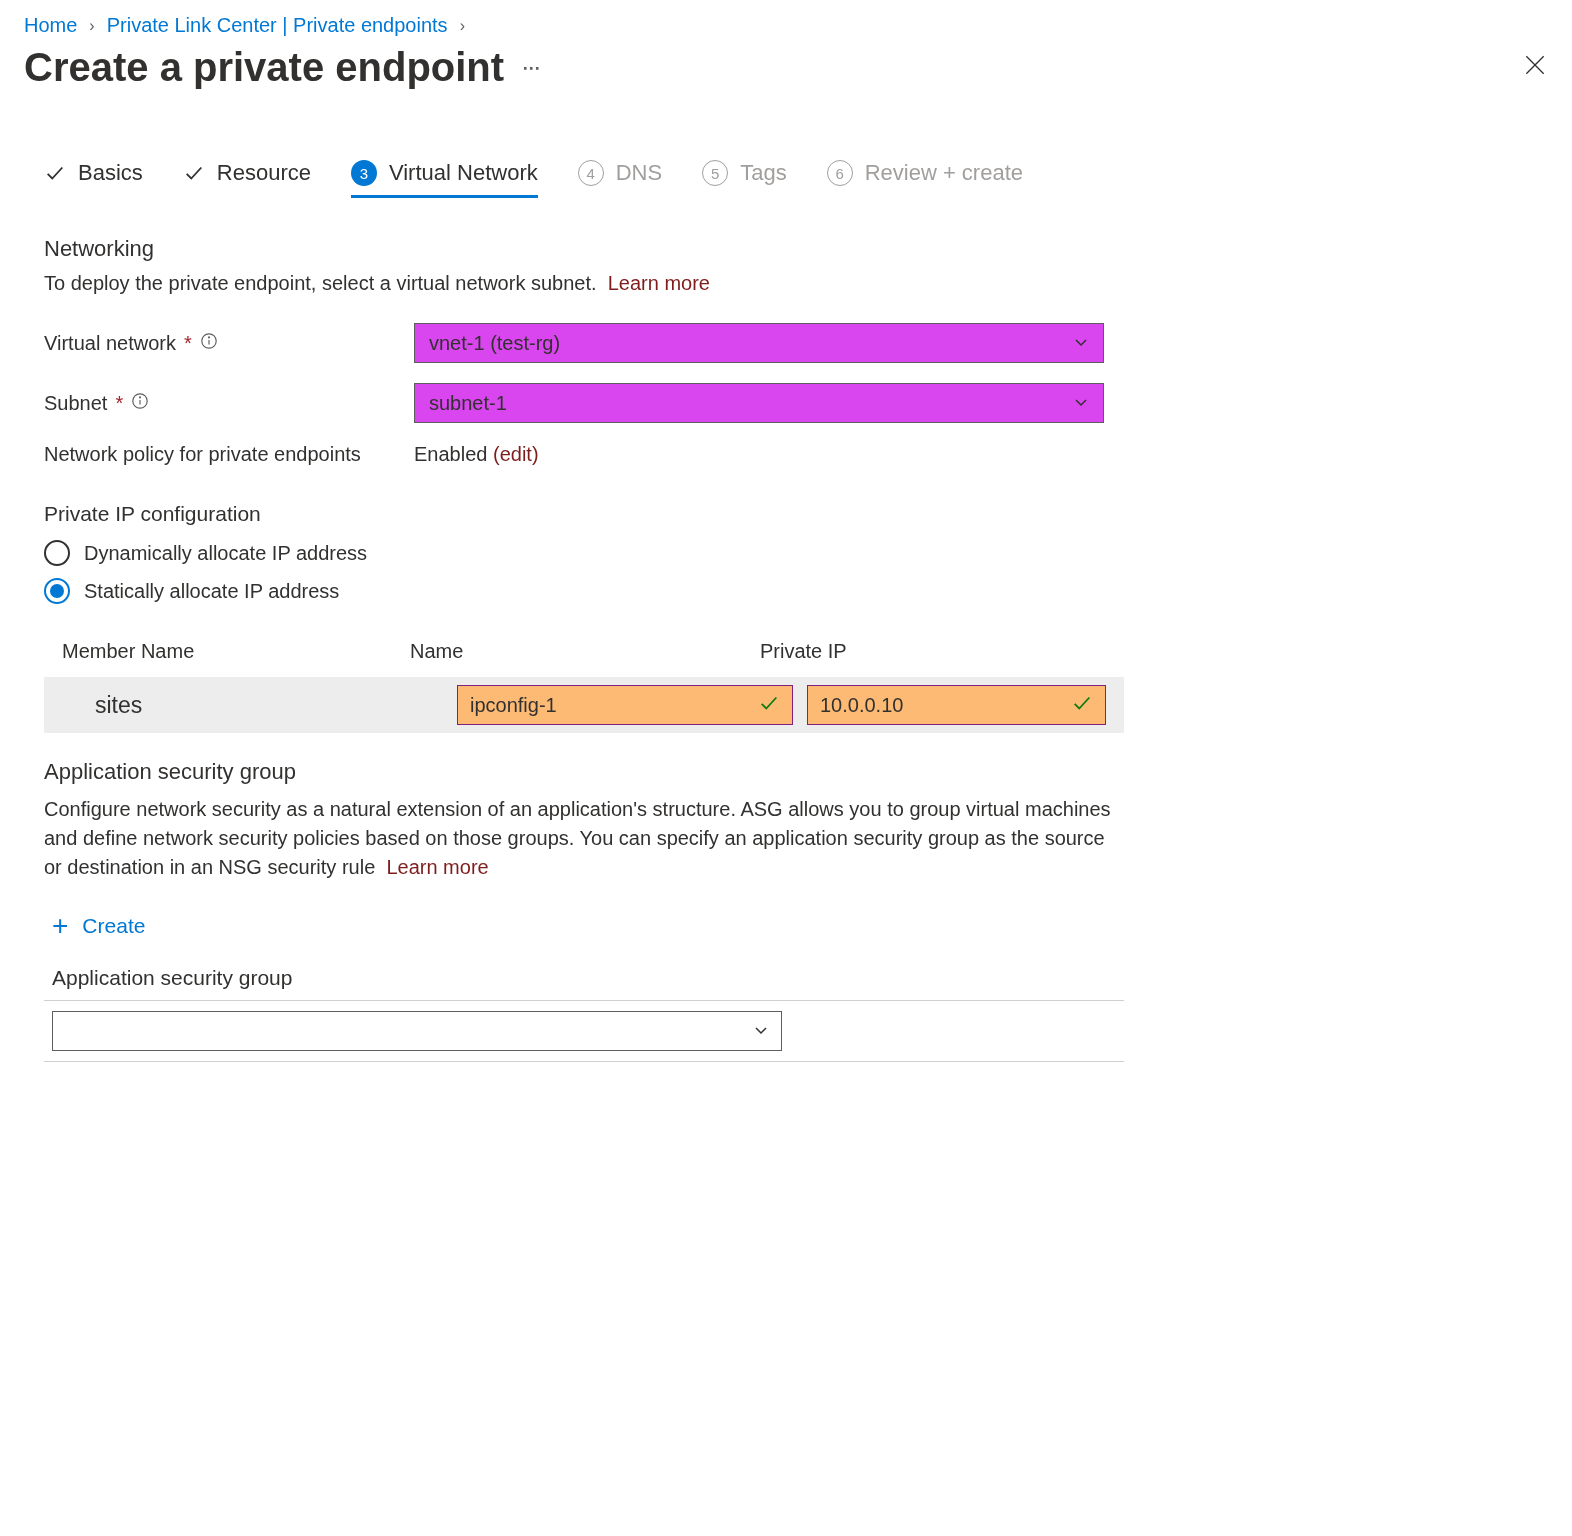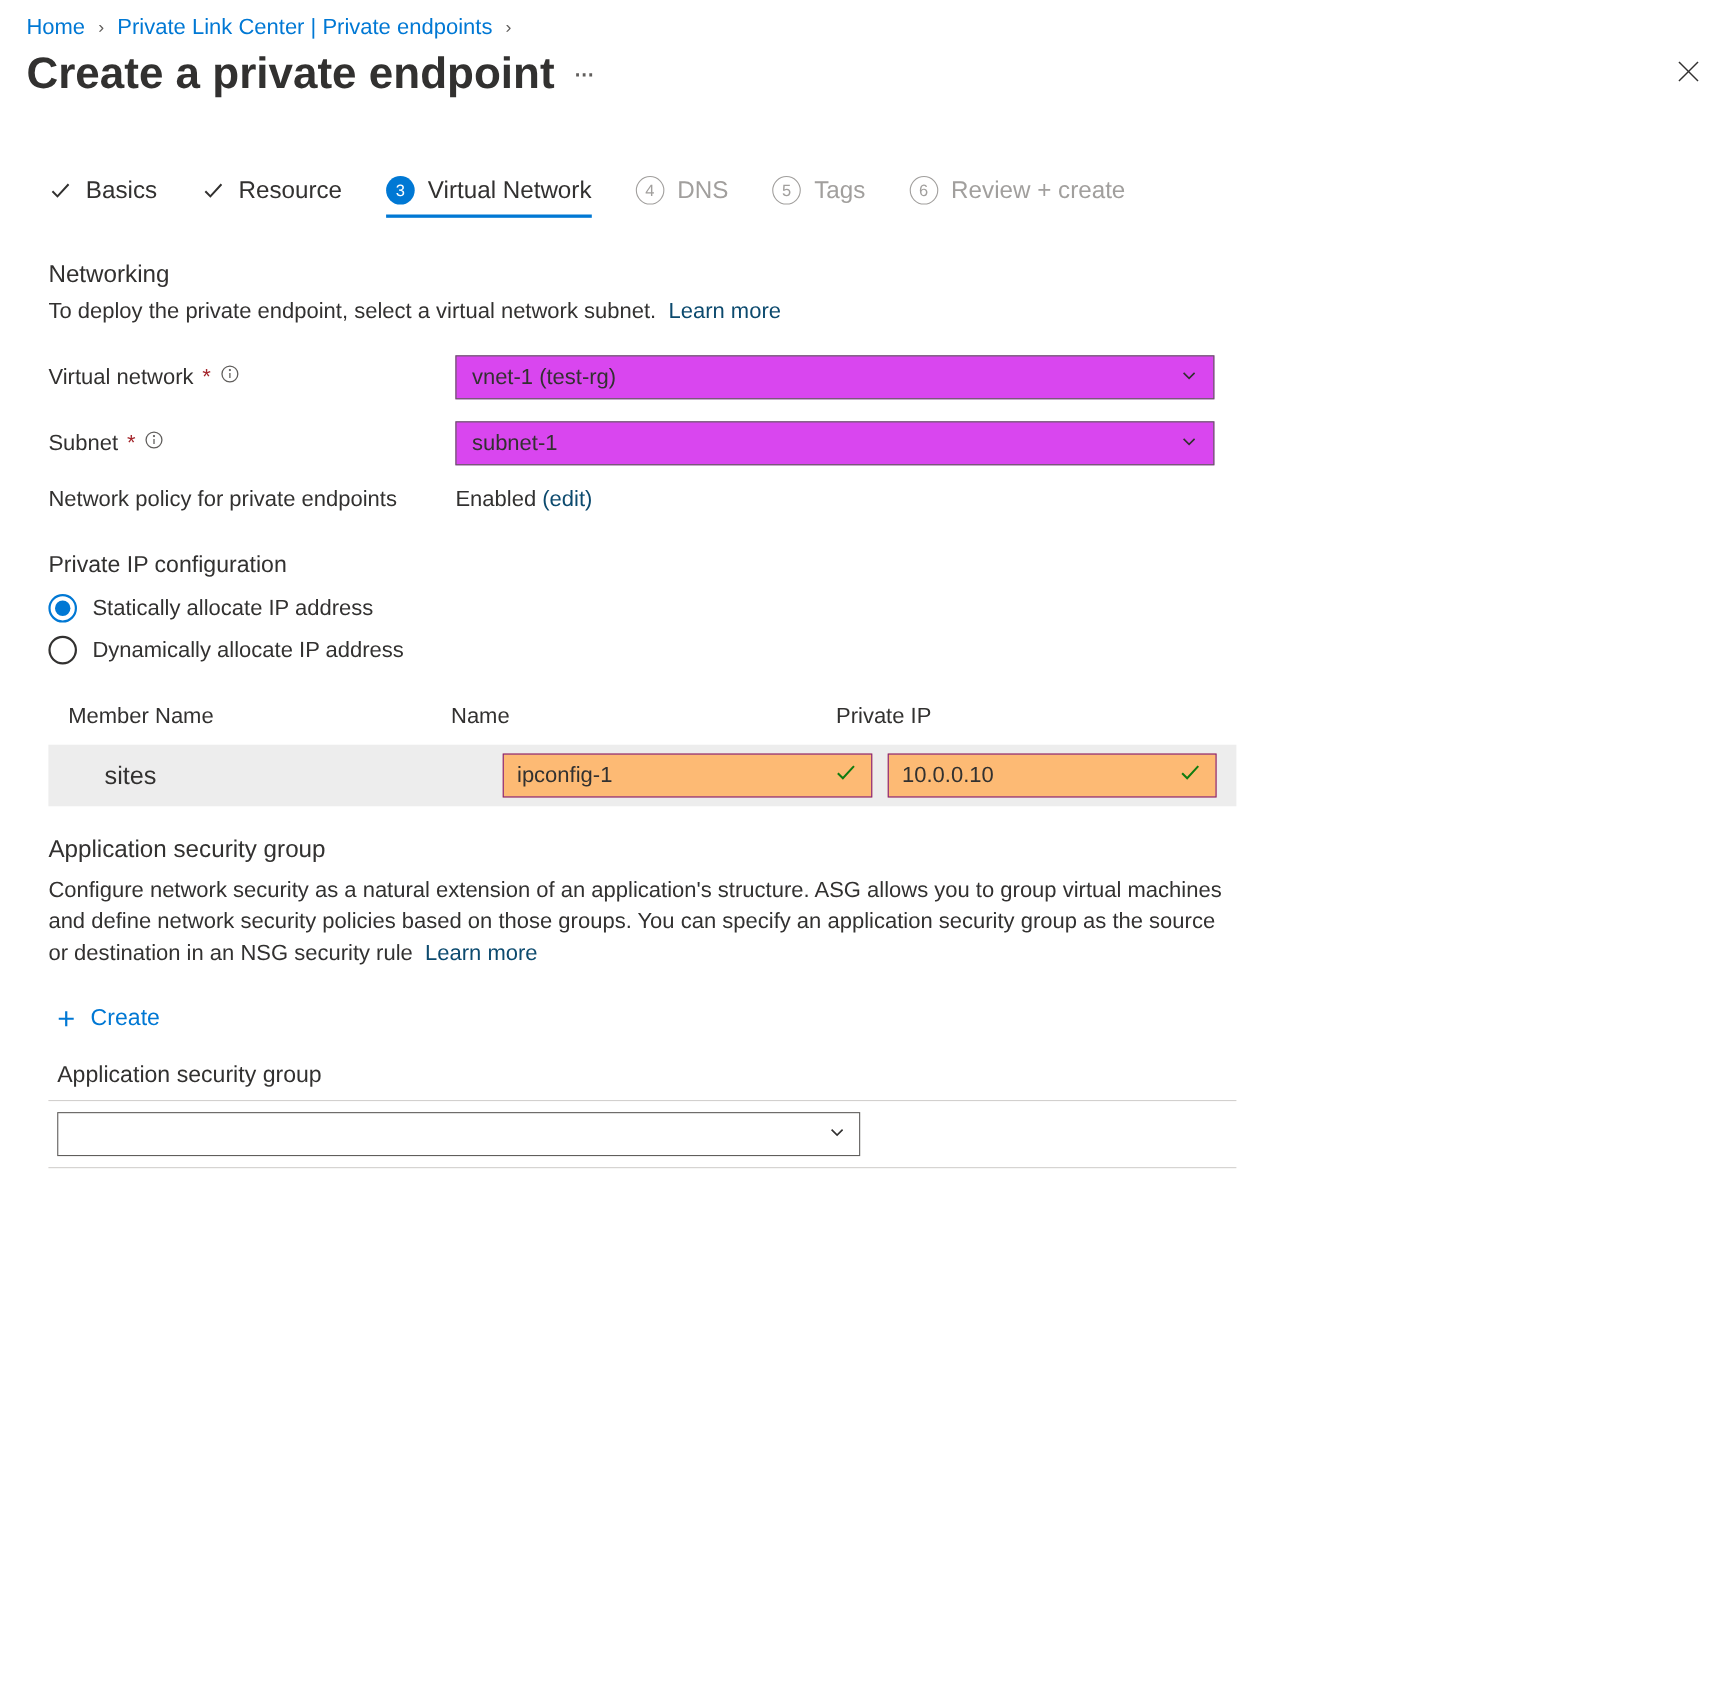--- a/index.html
+++ b/index.html
@@ -28,21 +28,21 @@
   .tab.pending { color: #a19f9d; }
   .tab .check { width: 22px; height: 22px; }
   .tab .check svg { width: 22px; height: 22px; stroke: #323130; stroke-width: 2; fill: none; }
   .tab .num { width: 26px; height: 26px; border-radius: 50%; display: flex; align-items: center; justify-content: center; font-size: 15px; }
   .tab.active .num { background: #0078d4; color: #fff; }
   .tab.pending .num { border: 1.5px solid #a19f9d; color: #a19f9d; }
 
   .content { padding-left: 20px; margin-top: 40px; max-width: 1100px; }
   h2 { font-size: 22px; font-weight: 400; color: #323130; margin-bottom: 10px; }
   .desc { font-size: 20px; color: #323130; margin-bottom: 28px; }
-  .desc a, .link { color: #0c4a6e; text-decoration: none; cursor: pointer; }
+  .desc a, .link { color: #7f1d1d; text-decoration: none; cursor: pointer; }
 
   .form-row { display: flex; align-items: center; margin-bottom: 20px; }
   .form-label { width: 370px; font-size: 20px; display: flex; align-items: center; gap: 8px; }
   .req { color: #a4262c; }
   .info-icon svg { width: 18px; height: 18px; stroke: #605e5c; stroke-width: 1.3; fill: none; }
   .select-box { flex: 1; max-width: 690px; border: 1px solid #605e5c; padding: 6px 14px; font-size: 20px; display: flex; align-items: center; justify-content: space-between; cursor: pointer; background: #d946ef; height: 40px; }
   .select-box span:last-child svg { width: 16px; height: 16px; stroke: #323130; stroke-width: 1.5; fill: none; }
   .static-val { font-size: 20px; }
 
   .section-sub { font-size: 21px; margin-top: 36px; margin-bottom: 14px; color: #323130; }
@@ -177,26 +177,26 @@
     </div>
     <div class="static-val">
       <span>Enabled</span>
       <a class="link">(edit)</a>
     </div>
   </div>
 
   <div class="section-sub">Private IP configuration</div>
 
   <div class="radio-row">
+    <span class="radio"></span>
+    <span>Dynamically allocate IP address</span>
+  </div>
+  <div class="radio-row">
     <span class="radio selected"></span>
     <span>Statically allocate IP address</span>
-  </div>
-  <div class="radio-row">
-    <span class="radio"></span>
-    <span>Dynamically allocate IP address</span>
   </div>
 
   <div class="ip-table">
     <div class="thead">
       <div class="col-member">Member Name</div>
       <div class="col-name">Name</div>
       <div class="col-ip">Private IP</div>
     </div>
     <div class="trow">
       <div class="col-member">sites</div>

